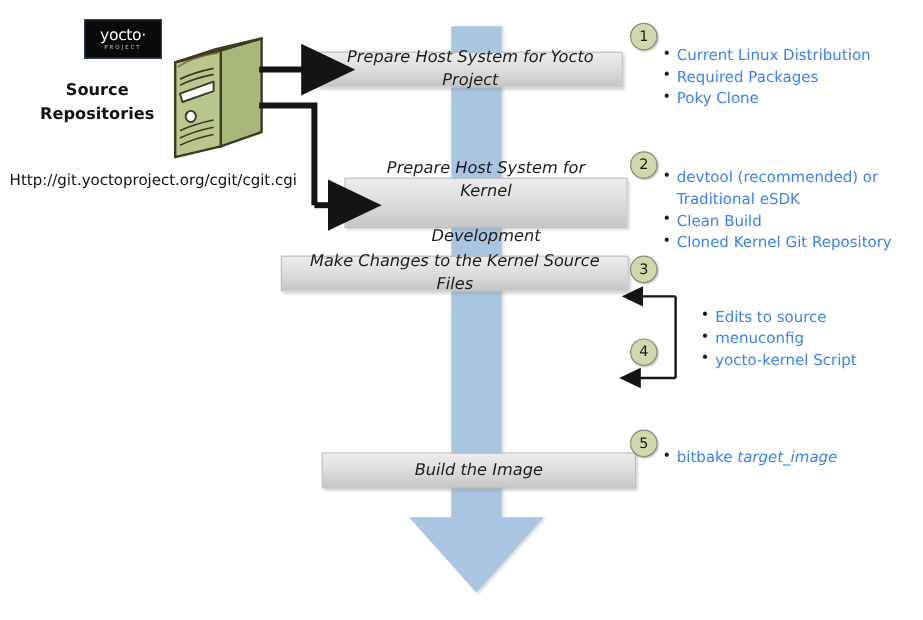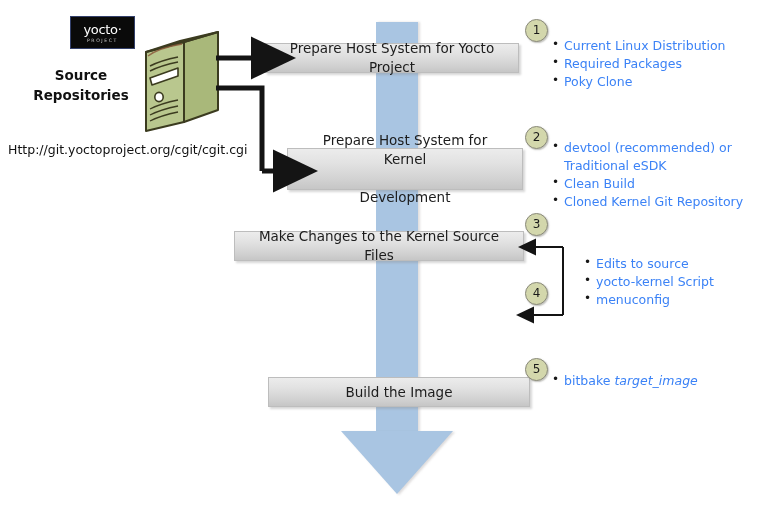--- a/index.html
+++ b/index.html
@@ -54,25 +54,25 @@
     display: flex;
     align-items: center;
     justify-content: center;
     text-align: center;
     font-size: 13.5px;
     line-height: 19px;
     color: #1c1c1c;
     box-shadow: 2px 2px 2px rgba(140,140,140,0.35);
     z-index: 5;
   }
-  .pbox span { display: block; padding: 0 10px; }
+  .pbox span { display: block; padding: 0 10px; font-style: italic; }
 
   #box-1 { left: 265px; top: 43px;  width: 254px; height: 30px; }
   #box-2 { left: 287px; top: 148px; width: 236px; height: 42px; }
-  #box-3 { left: 234px; top: 231px; width: 290px; height: 30px; }
+  #box-3 { left: 234px; top: 213px; width: 290px; height: 30px; }
   #box-4 { left: 264px; top: 300px; width: 258px; height: 30px; }
   #box-5 { left: 268px; top: 377px; width: 262px; height: 30px; }
 
   
   .num-circle {
     position: absolute;
     width: 23px;
     height: 23px;
     border-radius: 50%;
     background: #d3d7ac;
@@ -283,21 +283,21 @@
 
   <ul class="notes" id="notes-2">
     <li><span>devtool (recommended) or</span></li>
     <li class="contline"><span>Traditional eSDK</span></li>
     <li><span>Clean Build</span></li>
     <li><span>Cloned Kernel Git Repository</span></li>
   </ul>
 
   <ul class="notes" id="notes-3">
     <li><span>Edits to source</span></li>
+    <li><span>menuconfig</span></li>
     <li><span>yocto-kernel Script</span></li>
-    <li><span>menuconfig</span></li>
   </ul>
 
   <ul class="notes" id="notes-5">
     <li><span>bitbake </span><em>target_image</em></li>
   </ul>
 
 </div>
 
 </body></html>

